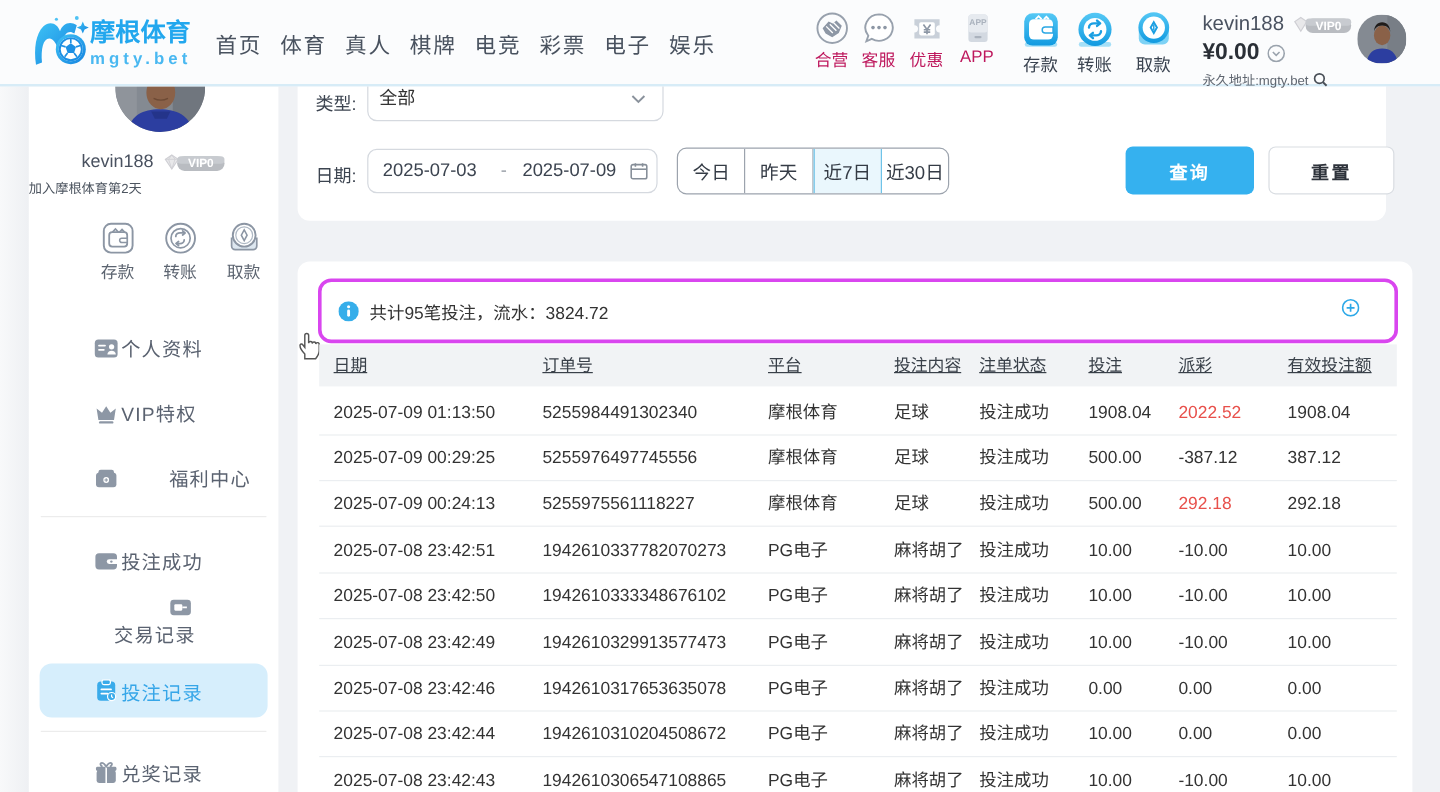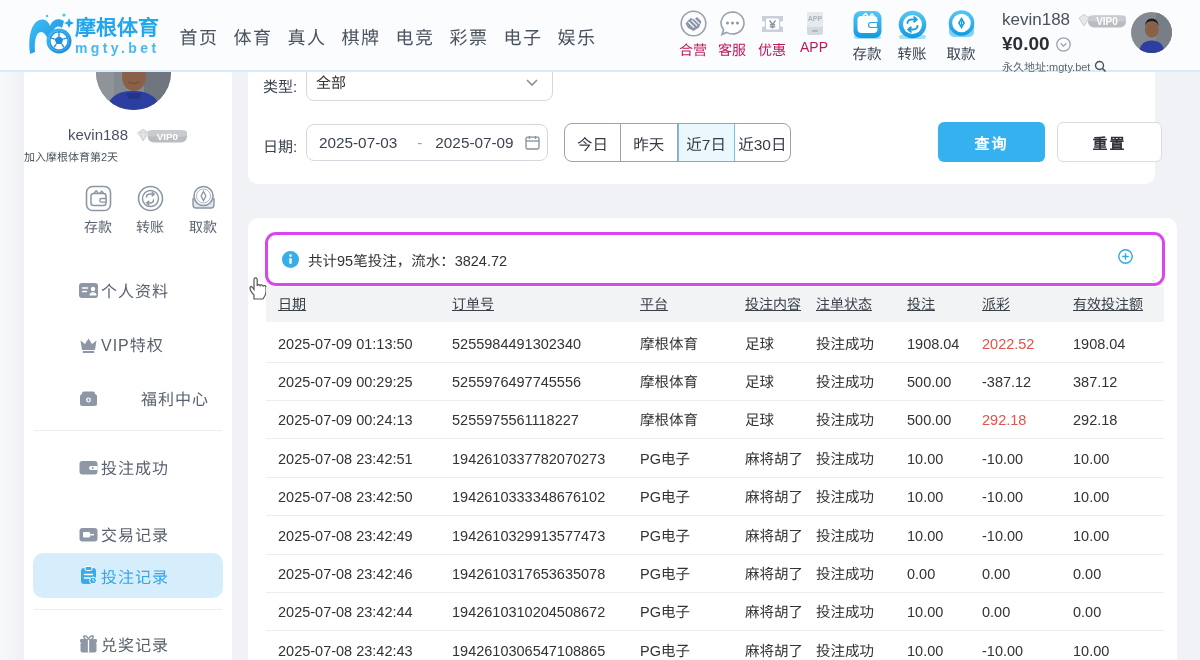--- a/index.html
+++ b/index.html
@@ -127,21 +127,21 @@
   </div>
   <div class="sdiv" style="top:358px;"></div>
   <div class="menuitem" style="top:373px;">
     <svg width="21" height="21" viewBox="0 0 21 21">
         <rect x="1.5" y="4" width="18" height="13.5" rx="3" fill="#8d97a5"></rect>
         <path d="M13 9 h6.5 v4 H13 a2 2 0 0 1 0-4 z" fill="#fff"></path>
         <circle cx="14.8" cy="11" r="1" fill="#8d97a5"></circle>
       </svg>
     <span>投注成功</span>
   </div>
-  <div class="menuitem" style="top:440px;">
+  <div class="menuitem" style="top:424px;flex-direction:column;">
     <svg width="21" height="21" viewBox="0 0 21 21">
         <rect x="1.5" y="4" width="18" height="13.5" rx="3" fill="#8d97a5"></rect>
         <rect x="5" y="8" width="7" height="5.5" rx="1" fill="#fff"></rect>
         <path d="M12 10.7 h4" stroke="#fff" stroke-width="1.5"></path>
       </svg>
     <span>交易记录</span>
   </div>
   <div class="menuitem active" style="top:481px; height:45px;">
     <svg width="21" height="21" viewBox="0 0 21 21">
         <rect x="3" y="3" width="15" height="16" rx="3" fill="#3aabea"></rect>

